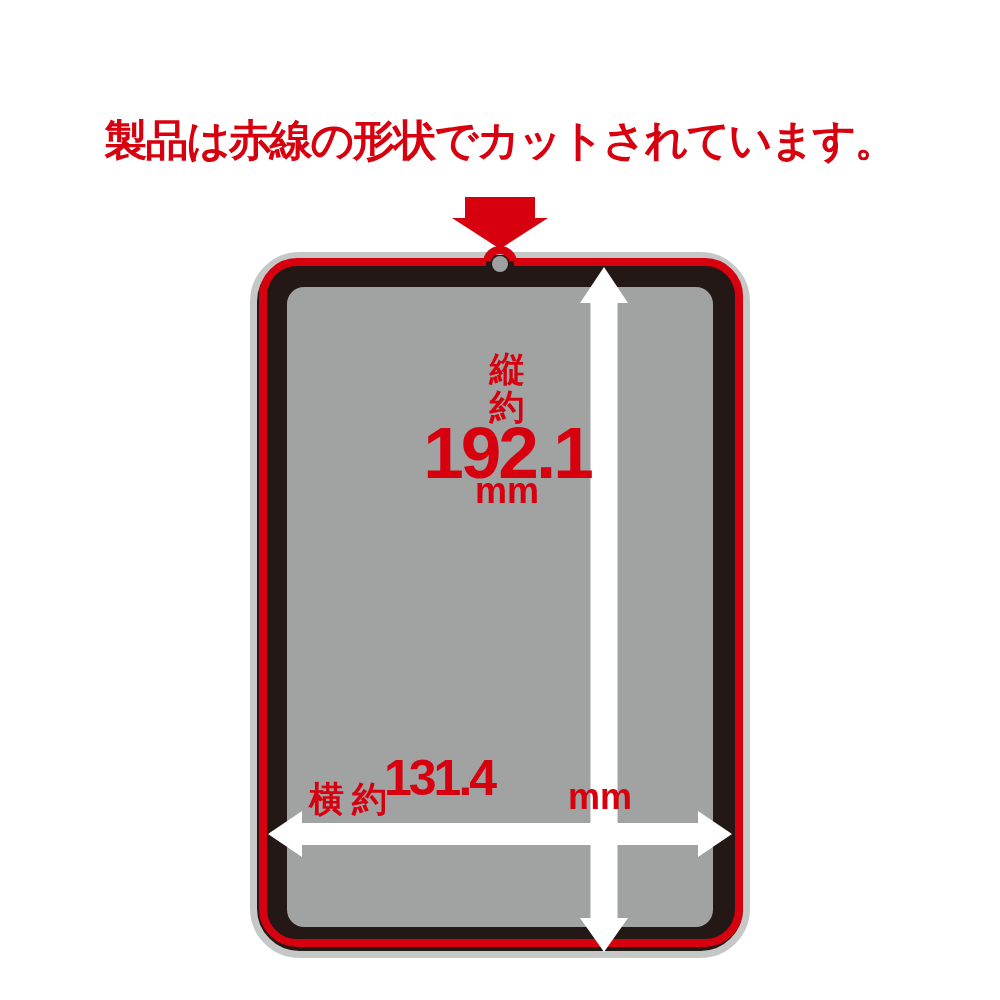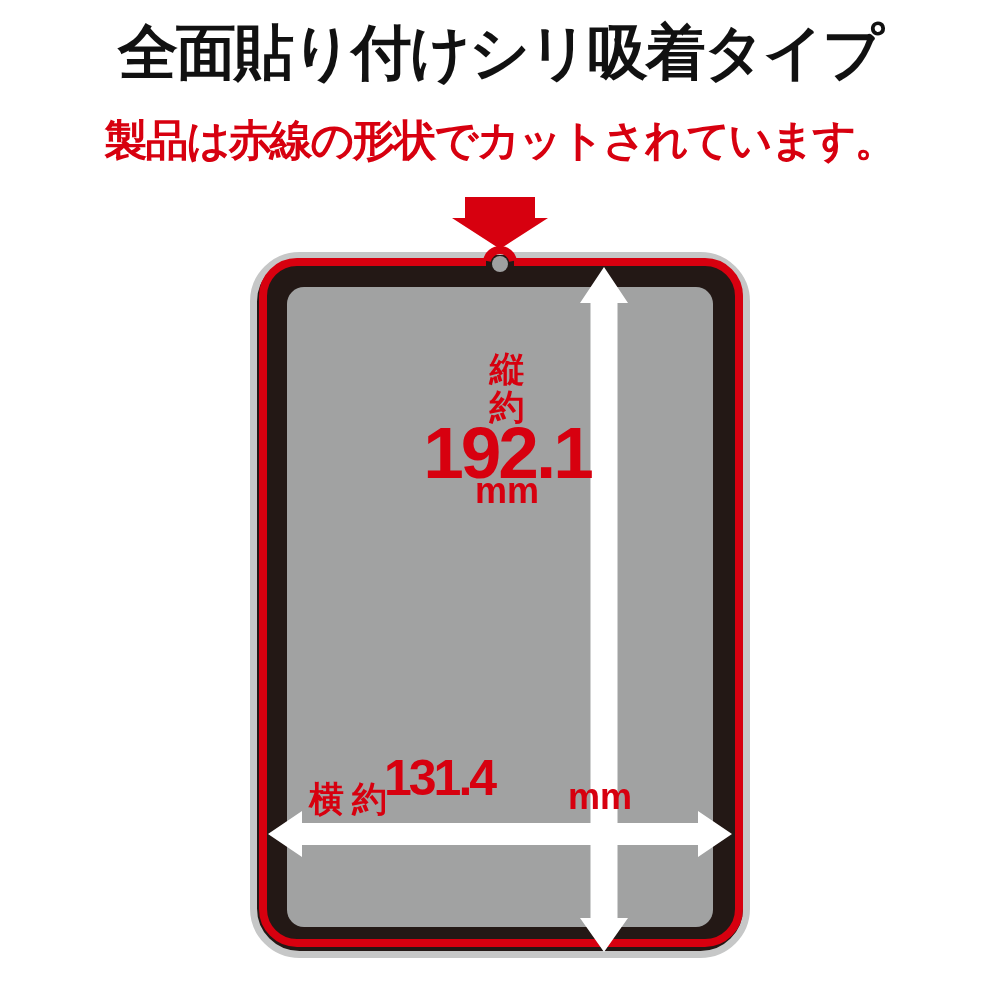--- a/index.html
+++ b/index.html
@@ -45,21 +45,20 @@
   .dh-axis{left:309px;top:781px;font-size:35px;}
   .dh-approx{left:352px;top:781px;font-size:35px;}
   .dh-value{left:384px;top:753px;font-size:50px;letter-spacing:-3px;}
   .dh-unit{left:568px;top:779px;font-size:36px;}
 </style>
 </head>
 <body>
 
 <div class="canvas">
 
-  <div class="title">全面貼り付けシリ吸着タイプ</div>
 
   <div class="subtitle">製品は赤線の形状でカットされています。</div>
 
   <svg class="figure" viewBox="0 0 1000 1000" xmlns="http://www.w3.org/2000/svg">
 
     <polygon points="465,197 535,197 535,218 548,218 500,249 452,218 465,218" fill="#d7000f"></polygon>
 
     <rect x="253.5" y="255.5" width="493" height="699" rx="46" fill="#231815" stroke="#c6c7c7" stroke-width="7"></rect>
 
     <rect x="287" y="287" width="426" height="640" rx="17" fill="#a1a2a2"></rect>

